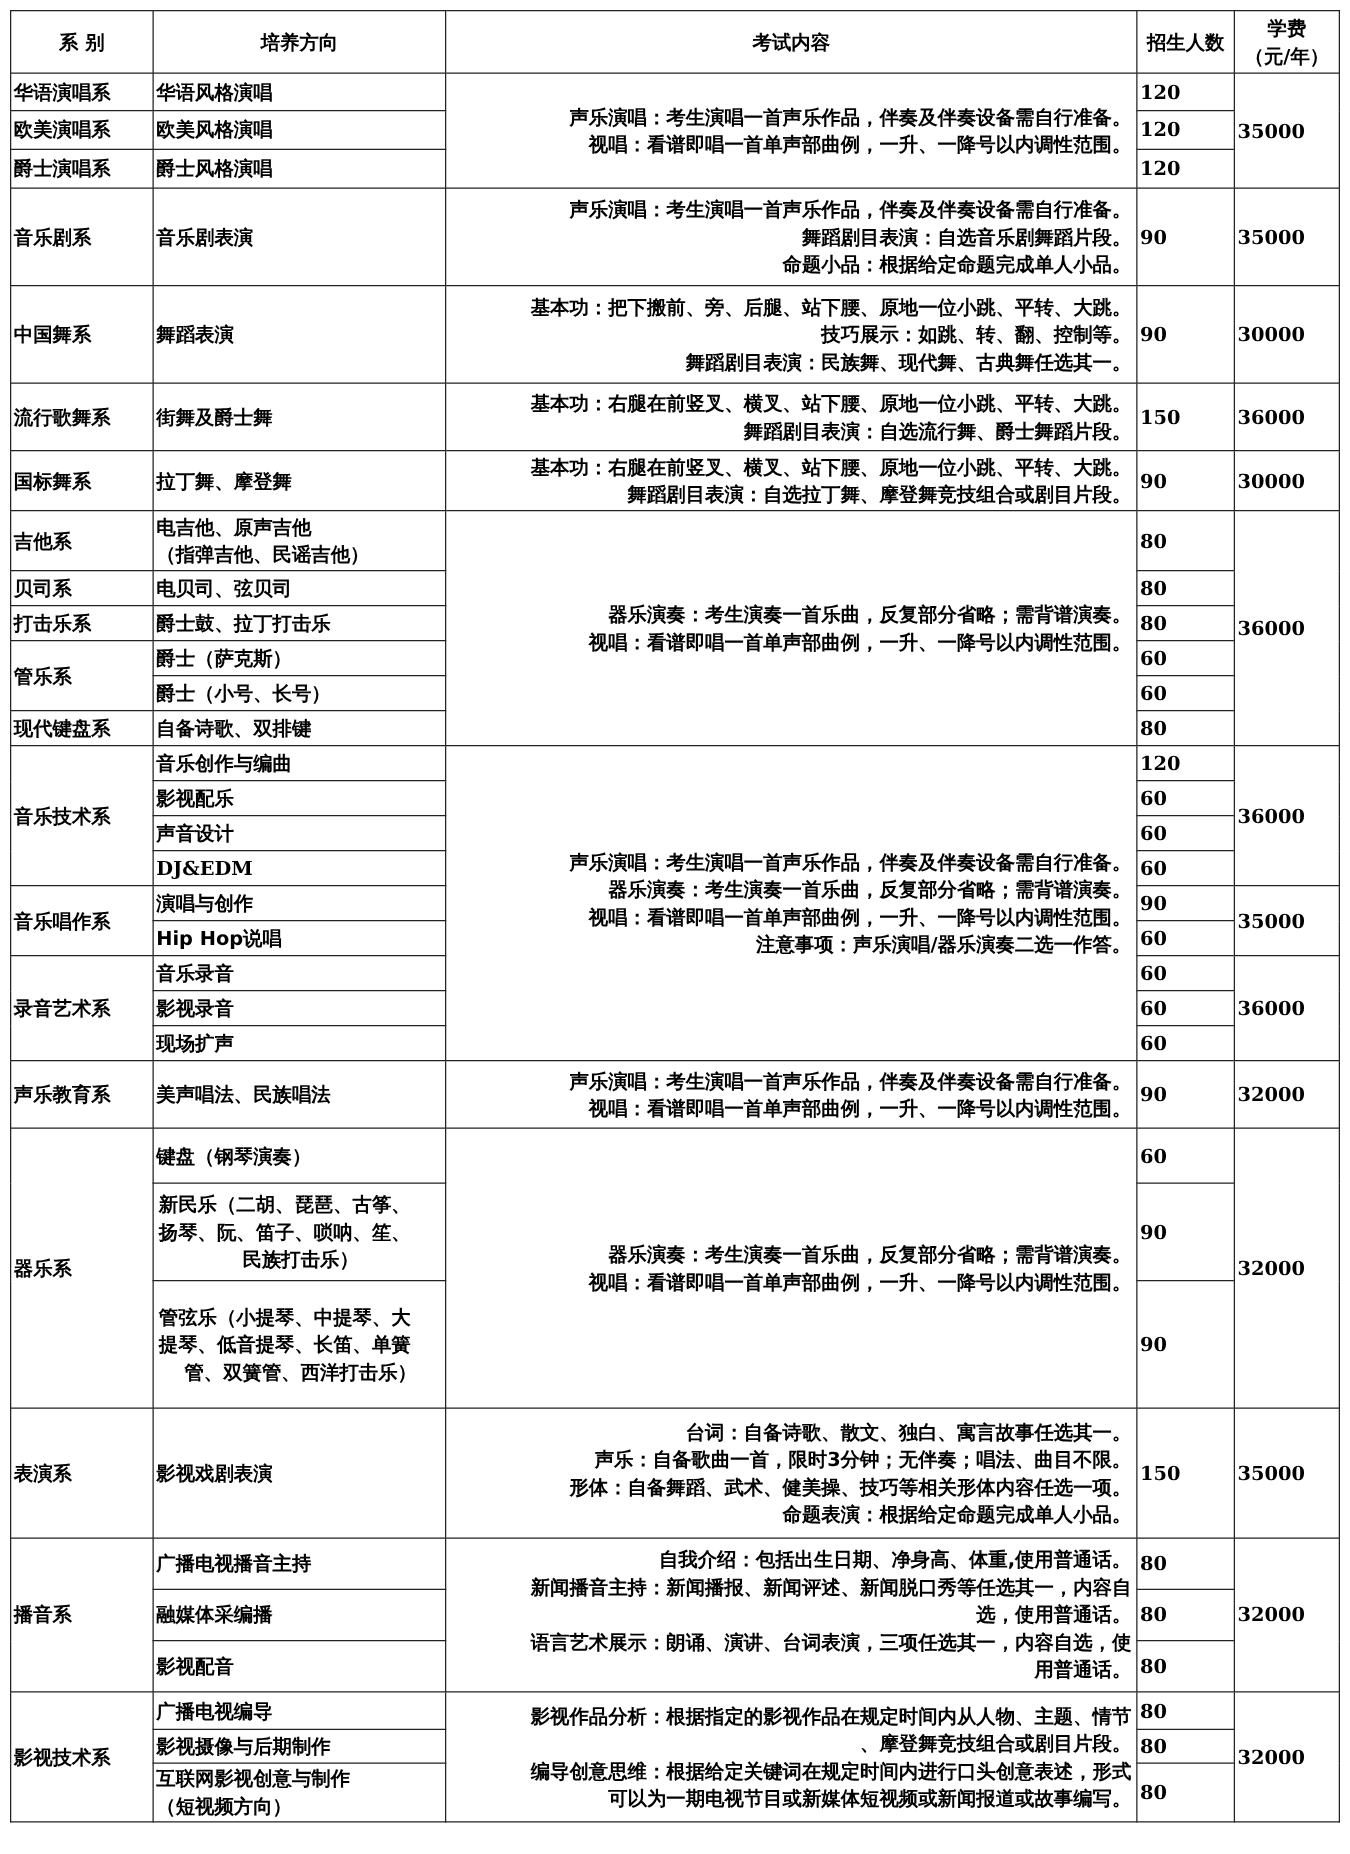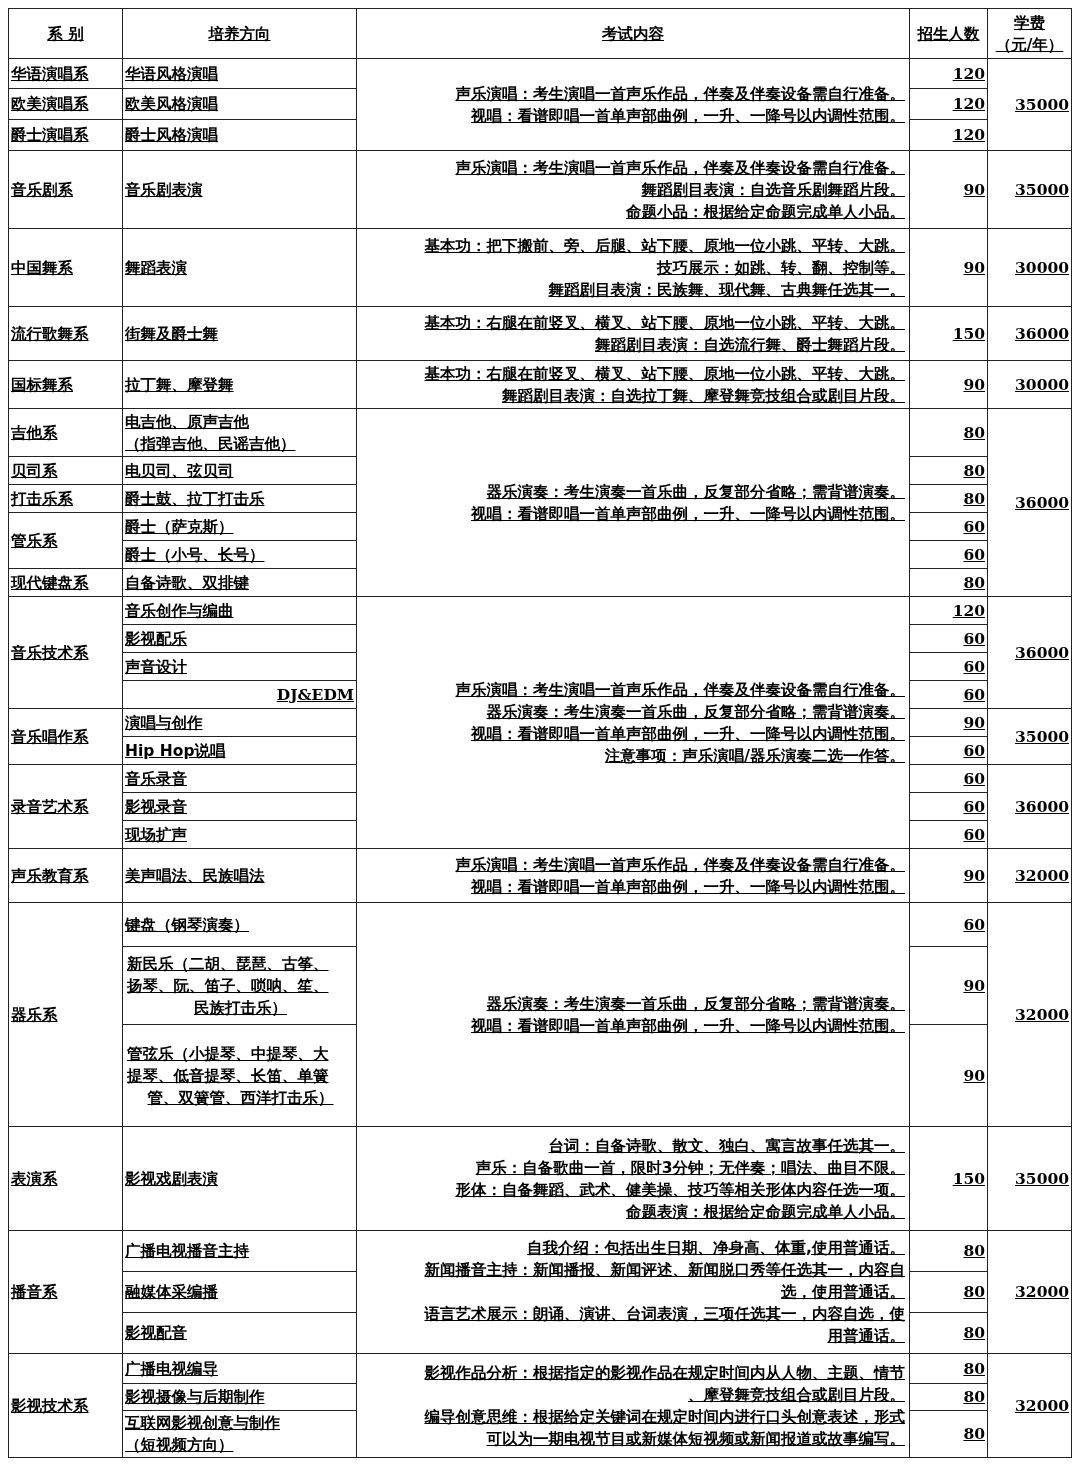--- a/index.html
+++ b/index.html
@@ -1,27 +1,27 @@
 <!DOCTYPE html>
 <html><head>
 <meta charset="utf-8">
 <style>
   html, body { margin: 0; padding: 0; background: #ffffff; }
   body { width: 1080px; height: 1483px; position: relative; overflow: hidden;
          font-family: "DejaVu Sans", "Liberation Sans", sans-serif; color: #000; }
   table.adm { position: absolute; left: 8px; top: 8px; width: 1063px;
-              border-collapse: collapse; table-layout: fixed; text-decoration: underline; }
+              border-collapse: collapse; table-layout: fixed; }
   table.adm td, table.adm th { border: 1.5px solid #222; padding: 0 2px;
               font-size: 15.5px; font-weight: bold; line-height: 22px; vertical-align: middle;
               overflow: hidden; }
   table.adm th { text-align: center; }
   .c { }
   .exam { text-align: right; padding-left: 4px !important; padding-right: 4px !important; }
   .exam span { display: block; }
-  .num { font-family: "DejaVu Serif", "Liberation Serif", serif; font-size: 16px; text-align: right; }
+  .num { font-family: "DejaVu Serif", "Liberation Serif", serif; font-size: 16px; text-align: left; }
   .wrapcell { text-align: left; padding-left: 4px !important; margin-left: 44px; }
   .ctr { text-align: center; }
   .ln { display: block; }
 </style>
 </head>
 <body>
 
 <table class="adm">
   <colgroup>
     <col style="width:114px">

